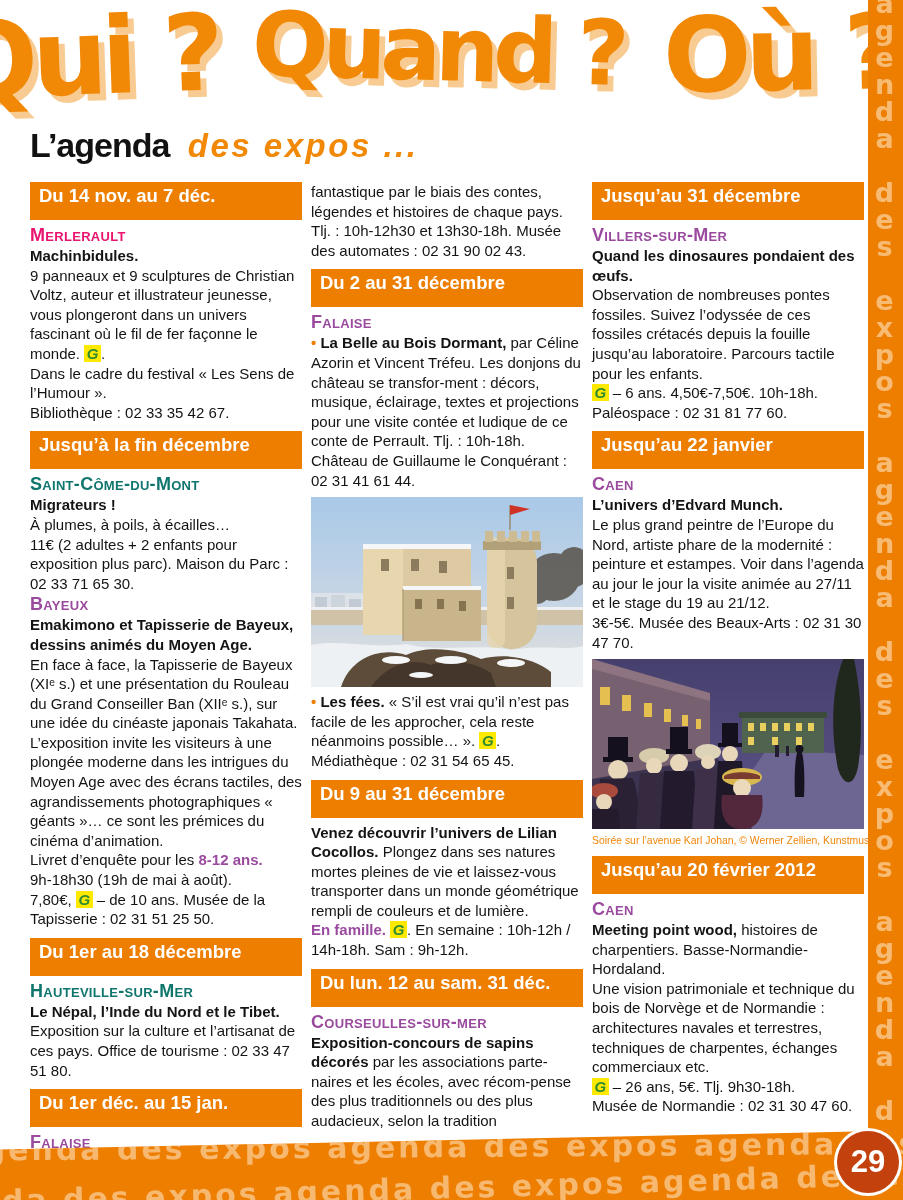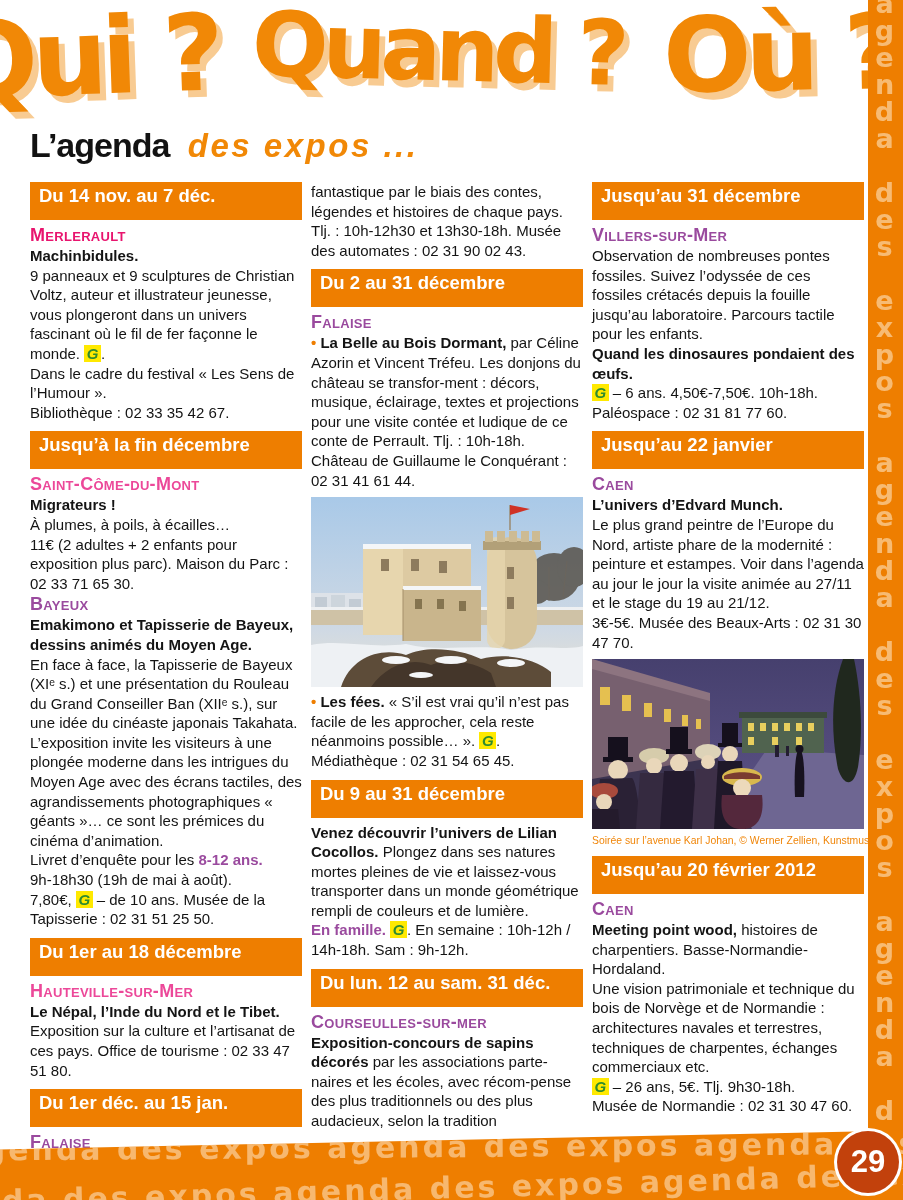--- a/index.html
+++ b/index.html
@@ -20,21 +20,21 @@
               margin-left:14px;letter-spacing:2.5px;}
 
   
   .columns{position:absolute;top:182px;left:30px;width:834px;display:flex;gap:9px;z-index:1;}
   .col{width:272px;flex:0 0 272px;}
 
   .banner{background:#ee7e00;color:#fff;font-weight:bold;font-size:18.5px;
           padding:3px 4px 13px 9px;margin:9px 0 5px;}
   .col .banner:first-child{margin-top:0;}
   .city{font-weight:bold;font-size:18px;font-variant:small-caps;letter-spacing:.3px;margin:1px 0 0;}
-  .city.pink{color:#e8146e;} .city.teal{color:#ec4899;} .city.purple{color:#9a4a9e;}
+  .city.pink{color:#e8146e;} .city.teal{color:#0f766e;} .city.purple{color:#9a4a9e;}
   .para{font-size:15px;line-height:19.6px;color:#141414;margin:0;}
   .run-b{font-weight:bold;}
   .run-pb{color:#9a4a9e;font-weight:bold;}
   .run-ob{color:#ee7e00;font-weight:bold;}
   .g-badge{background:#ffe900;color:#2f8b2f;font-weight:bold;font-style:italic;padding:0 2.5px;}
   .img-block{margin:7px 0 5px;line-height:0;}
   .img-block svg{display:block;}
   .caption{color:#f0860a;font-size:10.4px;line-height:13px;margin:1px 0 2px;white-space:nowrap;}
 
   
@@ -170,22 +170,22 @@
         <div class="banner">Du 9 au 31 décembre</div>
         <p class="para"><span class="run-b">Venez découvrir l’univers de Lilian Cocollos.</span><span> Plongez dans ses natures mortes pleines de vie et laissez-vous transporter dans un monde géométrique rempli de couleurs et de lumière.</span></p>
         <p class="para"><span class="run-pb">En famille.</span><span> </span><span class="g-badge">G</span><span>. En semaine : 10h-12h / 14h-18h. Sam : 9h-12h.</span></p>
         <div class="banner">Du lun. 12 au sam. 31 déc.</div>
         <div class="city purple">Courseulles-sur-mer</div>
         <p class="para"><span class="run-b">Exposition-concours de sapins décorés</span><span> par les associations parte-naires et les écoles, avec récom-pense des plus traditionnels ou des plus audacieux, selon la tradition</span></p>
       </div>
     <div class="col">
         <div class="banner">Jusqu’au 31 décembre</div>
         <div class="city purple">Villers-sur-Mer</div>
+        <p class="para"><span class="run-b">Quand les dinosaures pondaient des œufs.</span></p>
         <p class="para"><span>Observation de nombreuses pontes fossiles. Suivez l’odyssée de ces fossiles crétacés depuis la fouille jusqu’au laboratoire. Parcours tactile pour les enfants.</span></p>
-        <p class="para"><span class="run-b">Quand les dinosaures pondaient des œufs.</span></p>
         <p class="para"><span class="g-badge">G</span><span> – 6 ans. 4,50€-7,50€. 10h-18h. Paléospace : 02 31 81 77 60.</span></p>
         <div class="banner">Jusqu’au 22 janvier</div>
         <div class="city purple">Caen</div>
         <p class="para"><span class="run-b">L’univers d’Edvard Munch.</span></p>
         <p class="para"><span>Le plus grand peintre de l’Europe du Nord, artiste phare de la modernité : peinture et estampes. Voir dans l’agenda au jour le jour la visite animée au 27/11 et le stage du 19 au 21/12.</span></p>
         <p class="para"><span>3€-5€. Musée des Beaux-Arts : 02 31 30 47 70.</span></p>
         <div class="img-block">
     <svg width="272" height="170" viewBox="0 0 272 170" xmlns="http://www.w3.org/2000/svg">
       <defs>
         <linearGradient id="msky" x1="0" y1="0" x2="0" y2="1">

